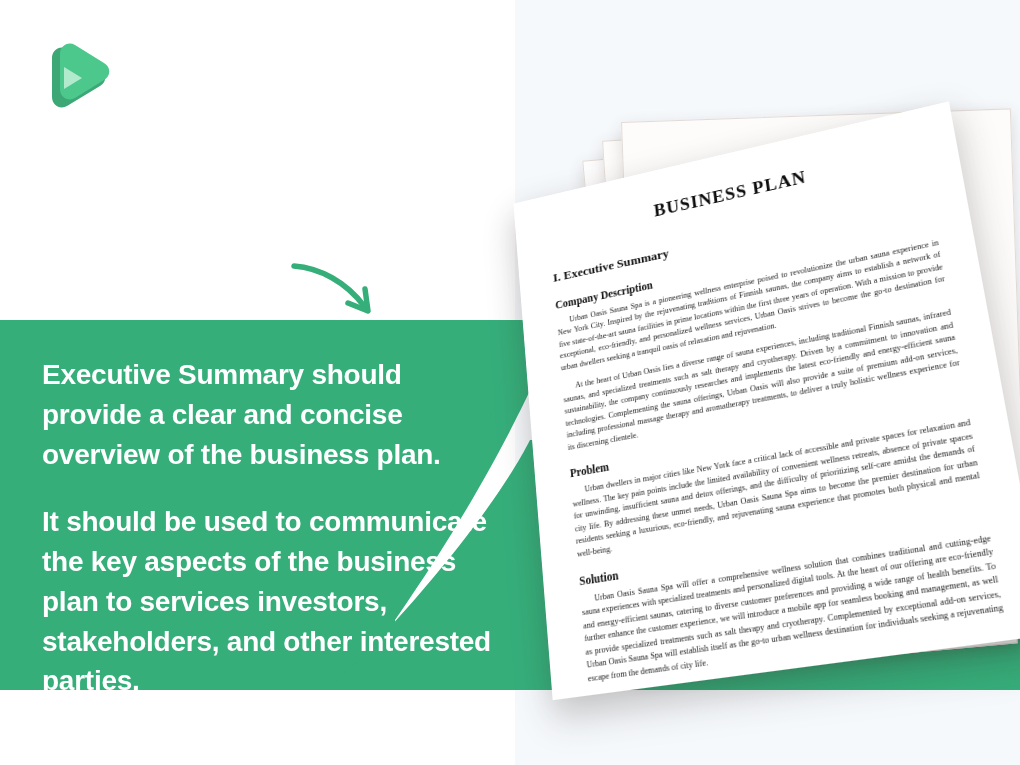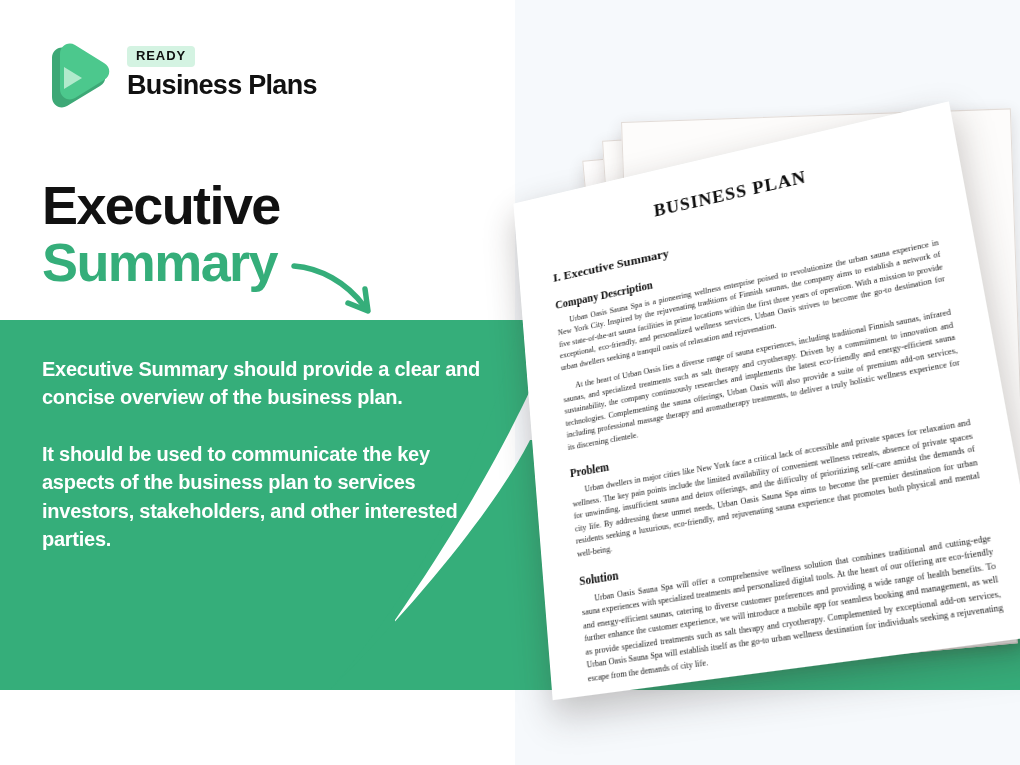--- a/index.html
+++ b/index.html
@@ -50,21 +50,21 @@
   
   .headline{ position:absolute; left:42px; top:178px; }
   .headline .l1{ font-size:54px; font-weight:800; color:#111; letter-spacing:-1.6px; line-height:1.03; }
   .headline .l2{ font-size:54px; font-weight:800; color:#35ae7a; letter-spacing:-1.6px; line-height:1.06; }
 
   .arrow{ position:absolute; left:288px; top:258px; width:100px; height:66px; }
 
   
   .panel-copy{ position:absolute; left:42px; top:355px; width:450px; color:#ffffff; }
   .panel-copy p{
-    font-size:20px; font-weight:700; line-height:1.42; letter-spacing:-0.25px;
+    font-size:28px; font-weight:700; line-height:1.42; letter-spacing:-0.25px;
   }
   .panel-copy p + p{ margin-top:28px; }
 
   
   .doc-stack{ position:absolute; left:455px; top:60px; width:600px; height:630px; }
 
   .sheet{
     position:absolute; background:#ffffff; width:390px; height:520px;
     border:1px solid #e2dcd8;
     box-shadow: 0 5px 16px rgba(60,45,40,.16);
@@ -121,30 +121,22 @@
   <div class="green-panel-ext"></div>
 
   <div class="logo-block">
     <div class="logo-mark">
       <svg width="70" height="74" viewBox="0 0 70 74" xmlns="http://www.w3.org/2000/svg">
         <path d="M10 22 C10 14 18 9 25 13 L58 33 C65 37 65 46 58 50 L25 70 C18 74 10 69 10 61 Z" fill="#3da876"></path>
         <path d="M24 12 C24 4 32 -1 39 3 L68 21 C75 25 75 34 68 38 L39 56 C32 60 24 55 24 47 Z" fill="#4cc88d" transform="translate(-6,6)"></path>
         <path d="M22 31 L40 42 L22 53 Z" fill="#b6ecd0" opacity="0.95"></path>
       </svg>
     </div>
-    <div class="logo-text">
-      <span class="ready-badge">READY</span>
-      <span class="brand-name">Business Plans</span>
-    </div>
   </div>
 
-  <div class="headline">
-    <div class="l1">Executive</div>
-    <div class="l2">Summary</div>
-  </div>
 
   <div class="arrow">
     <svg width="100" height="66" viewBox="0 0 100 66" xmlns="http://www.w3.org/2000/svg">
       <path d="M6 8 C32 10 58 24 76 48" stroke="#35ae7a" stroke-width="5.5" fill="none" stroke-linecap="round"></path>
       <path d="M60 45 L80 53 L77 31" stroke="#35ae7a" stroke-width="5.5" fill="none" stroke-linecap="round" stroke-linejoin="round"></path>
     </svg>
   </div>
 
   <div class="panel-copy">
     <p>Executive Summary should provide a clear and concise overview of the business plan.</p>

